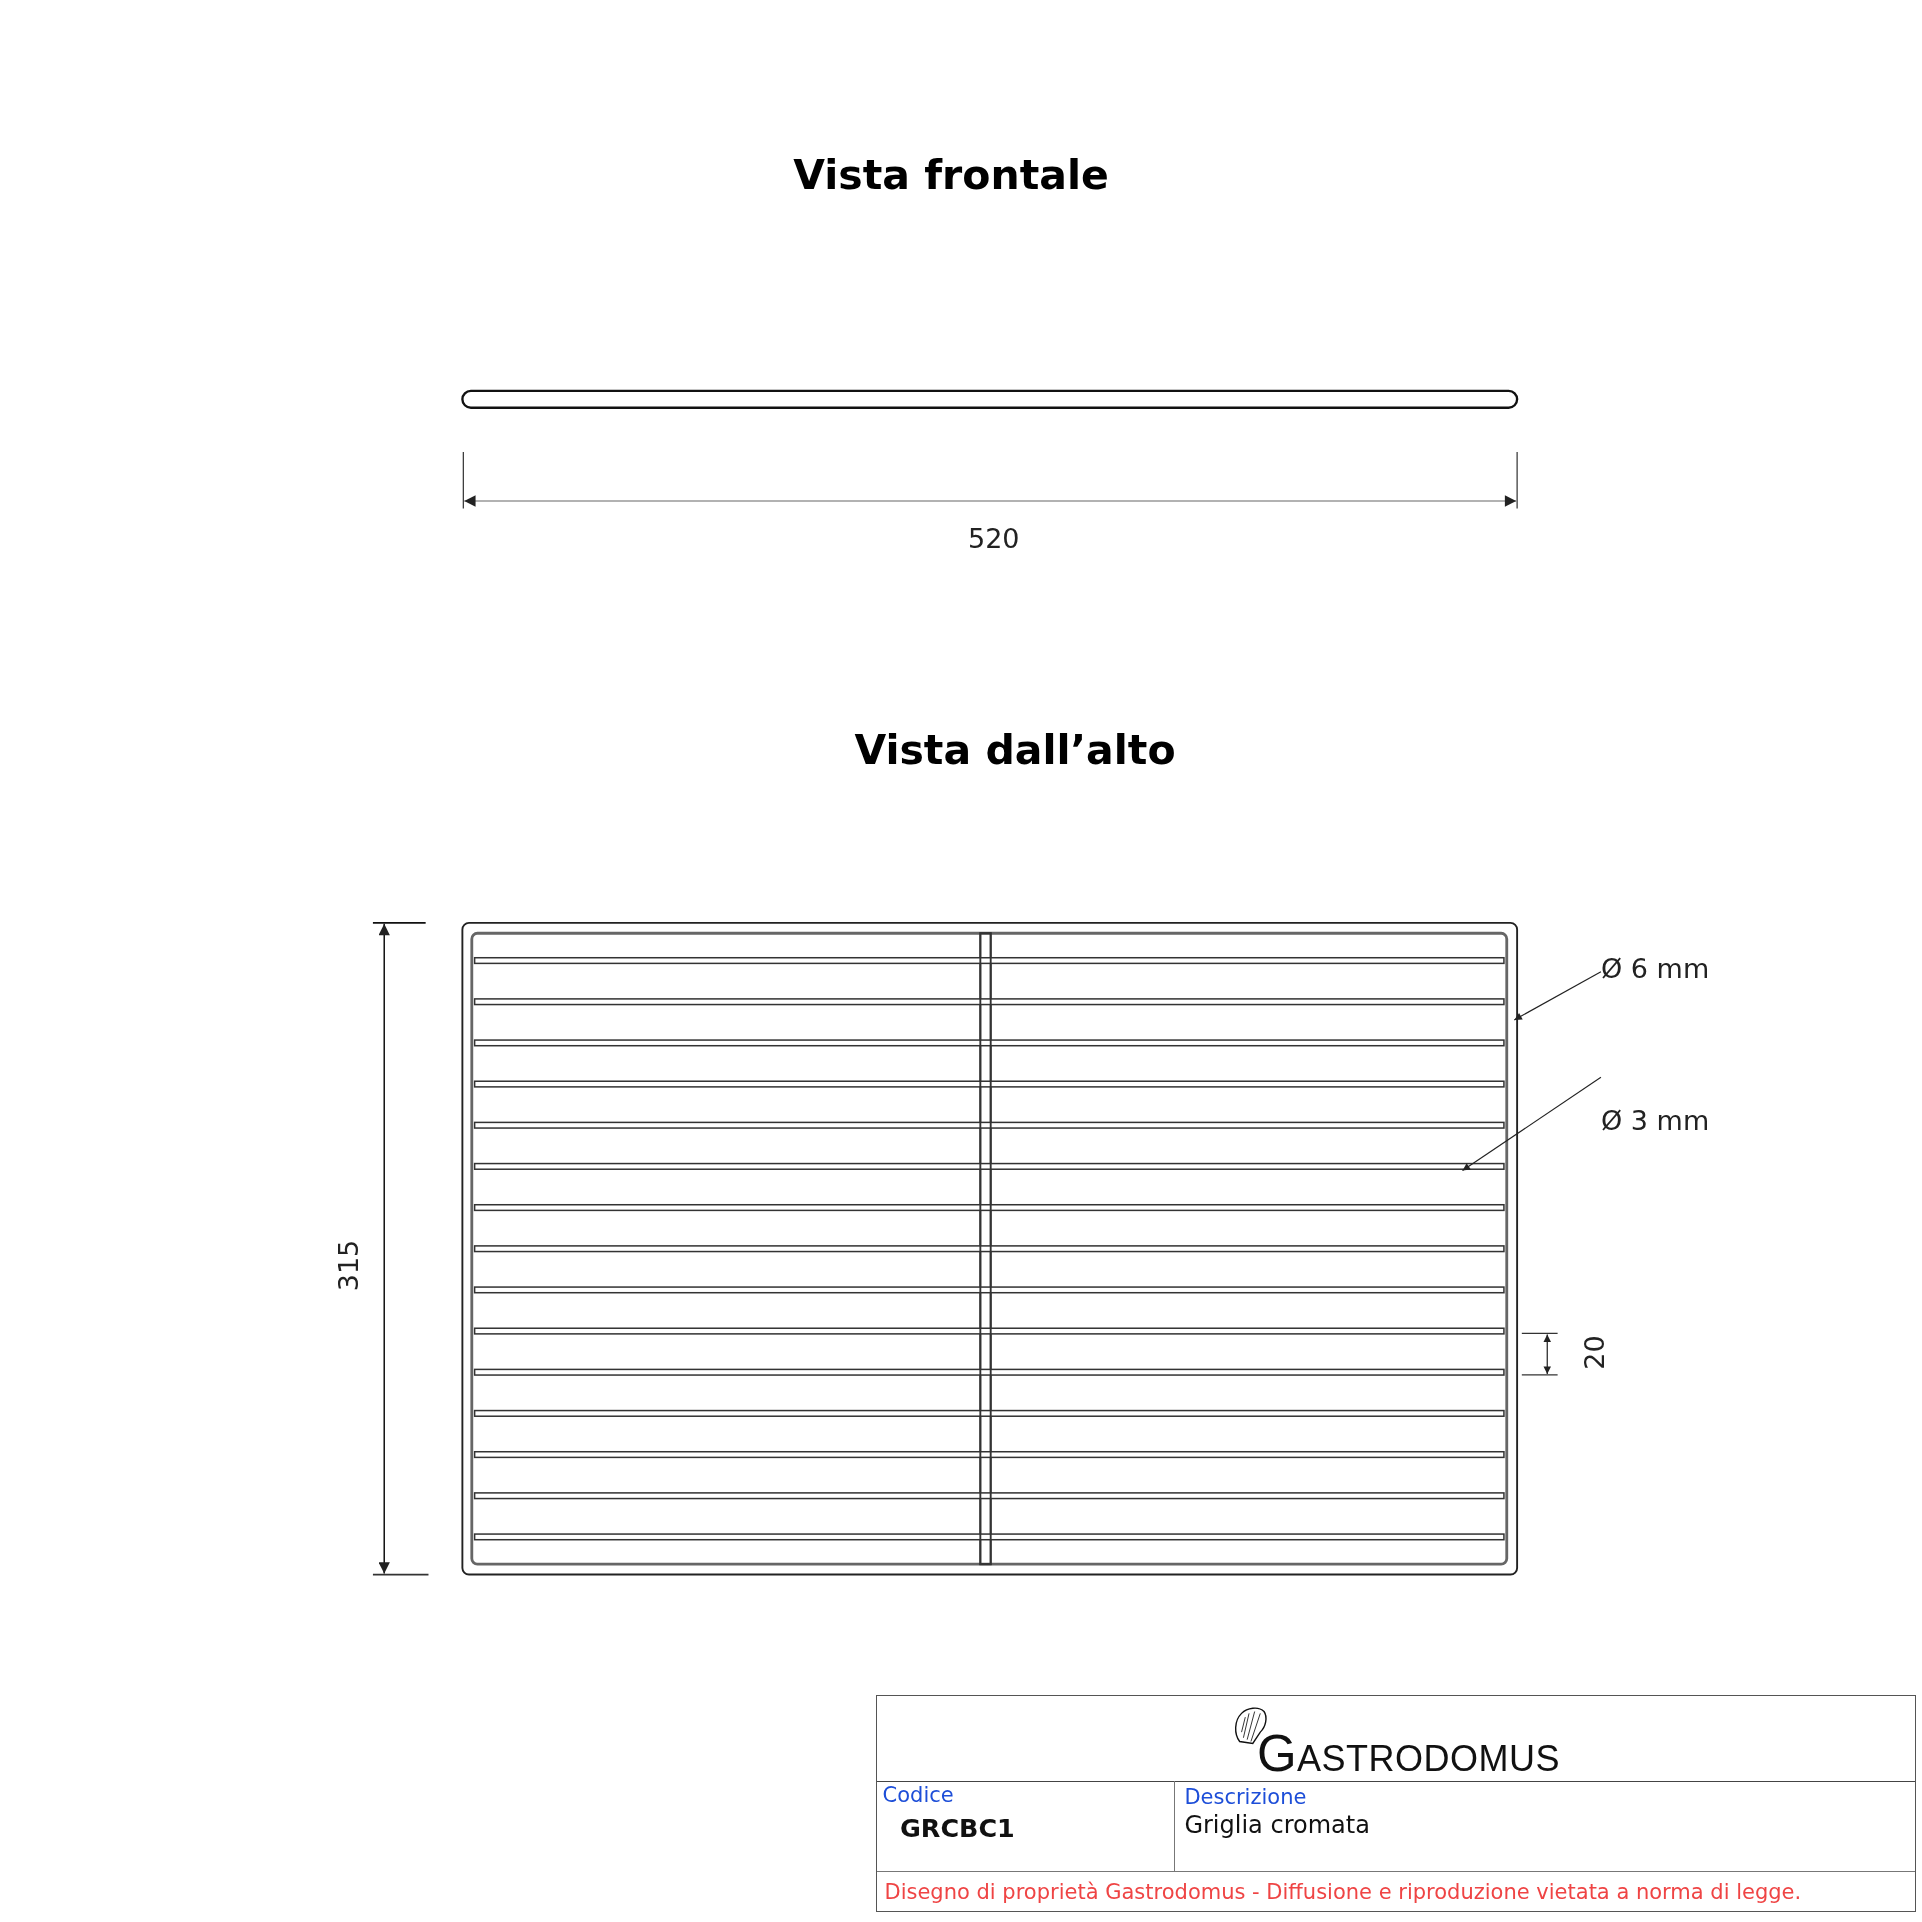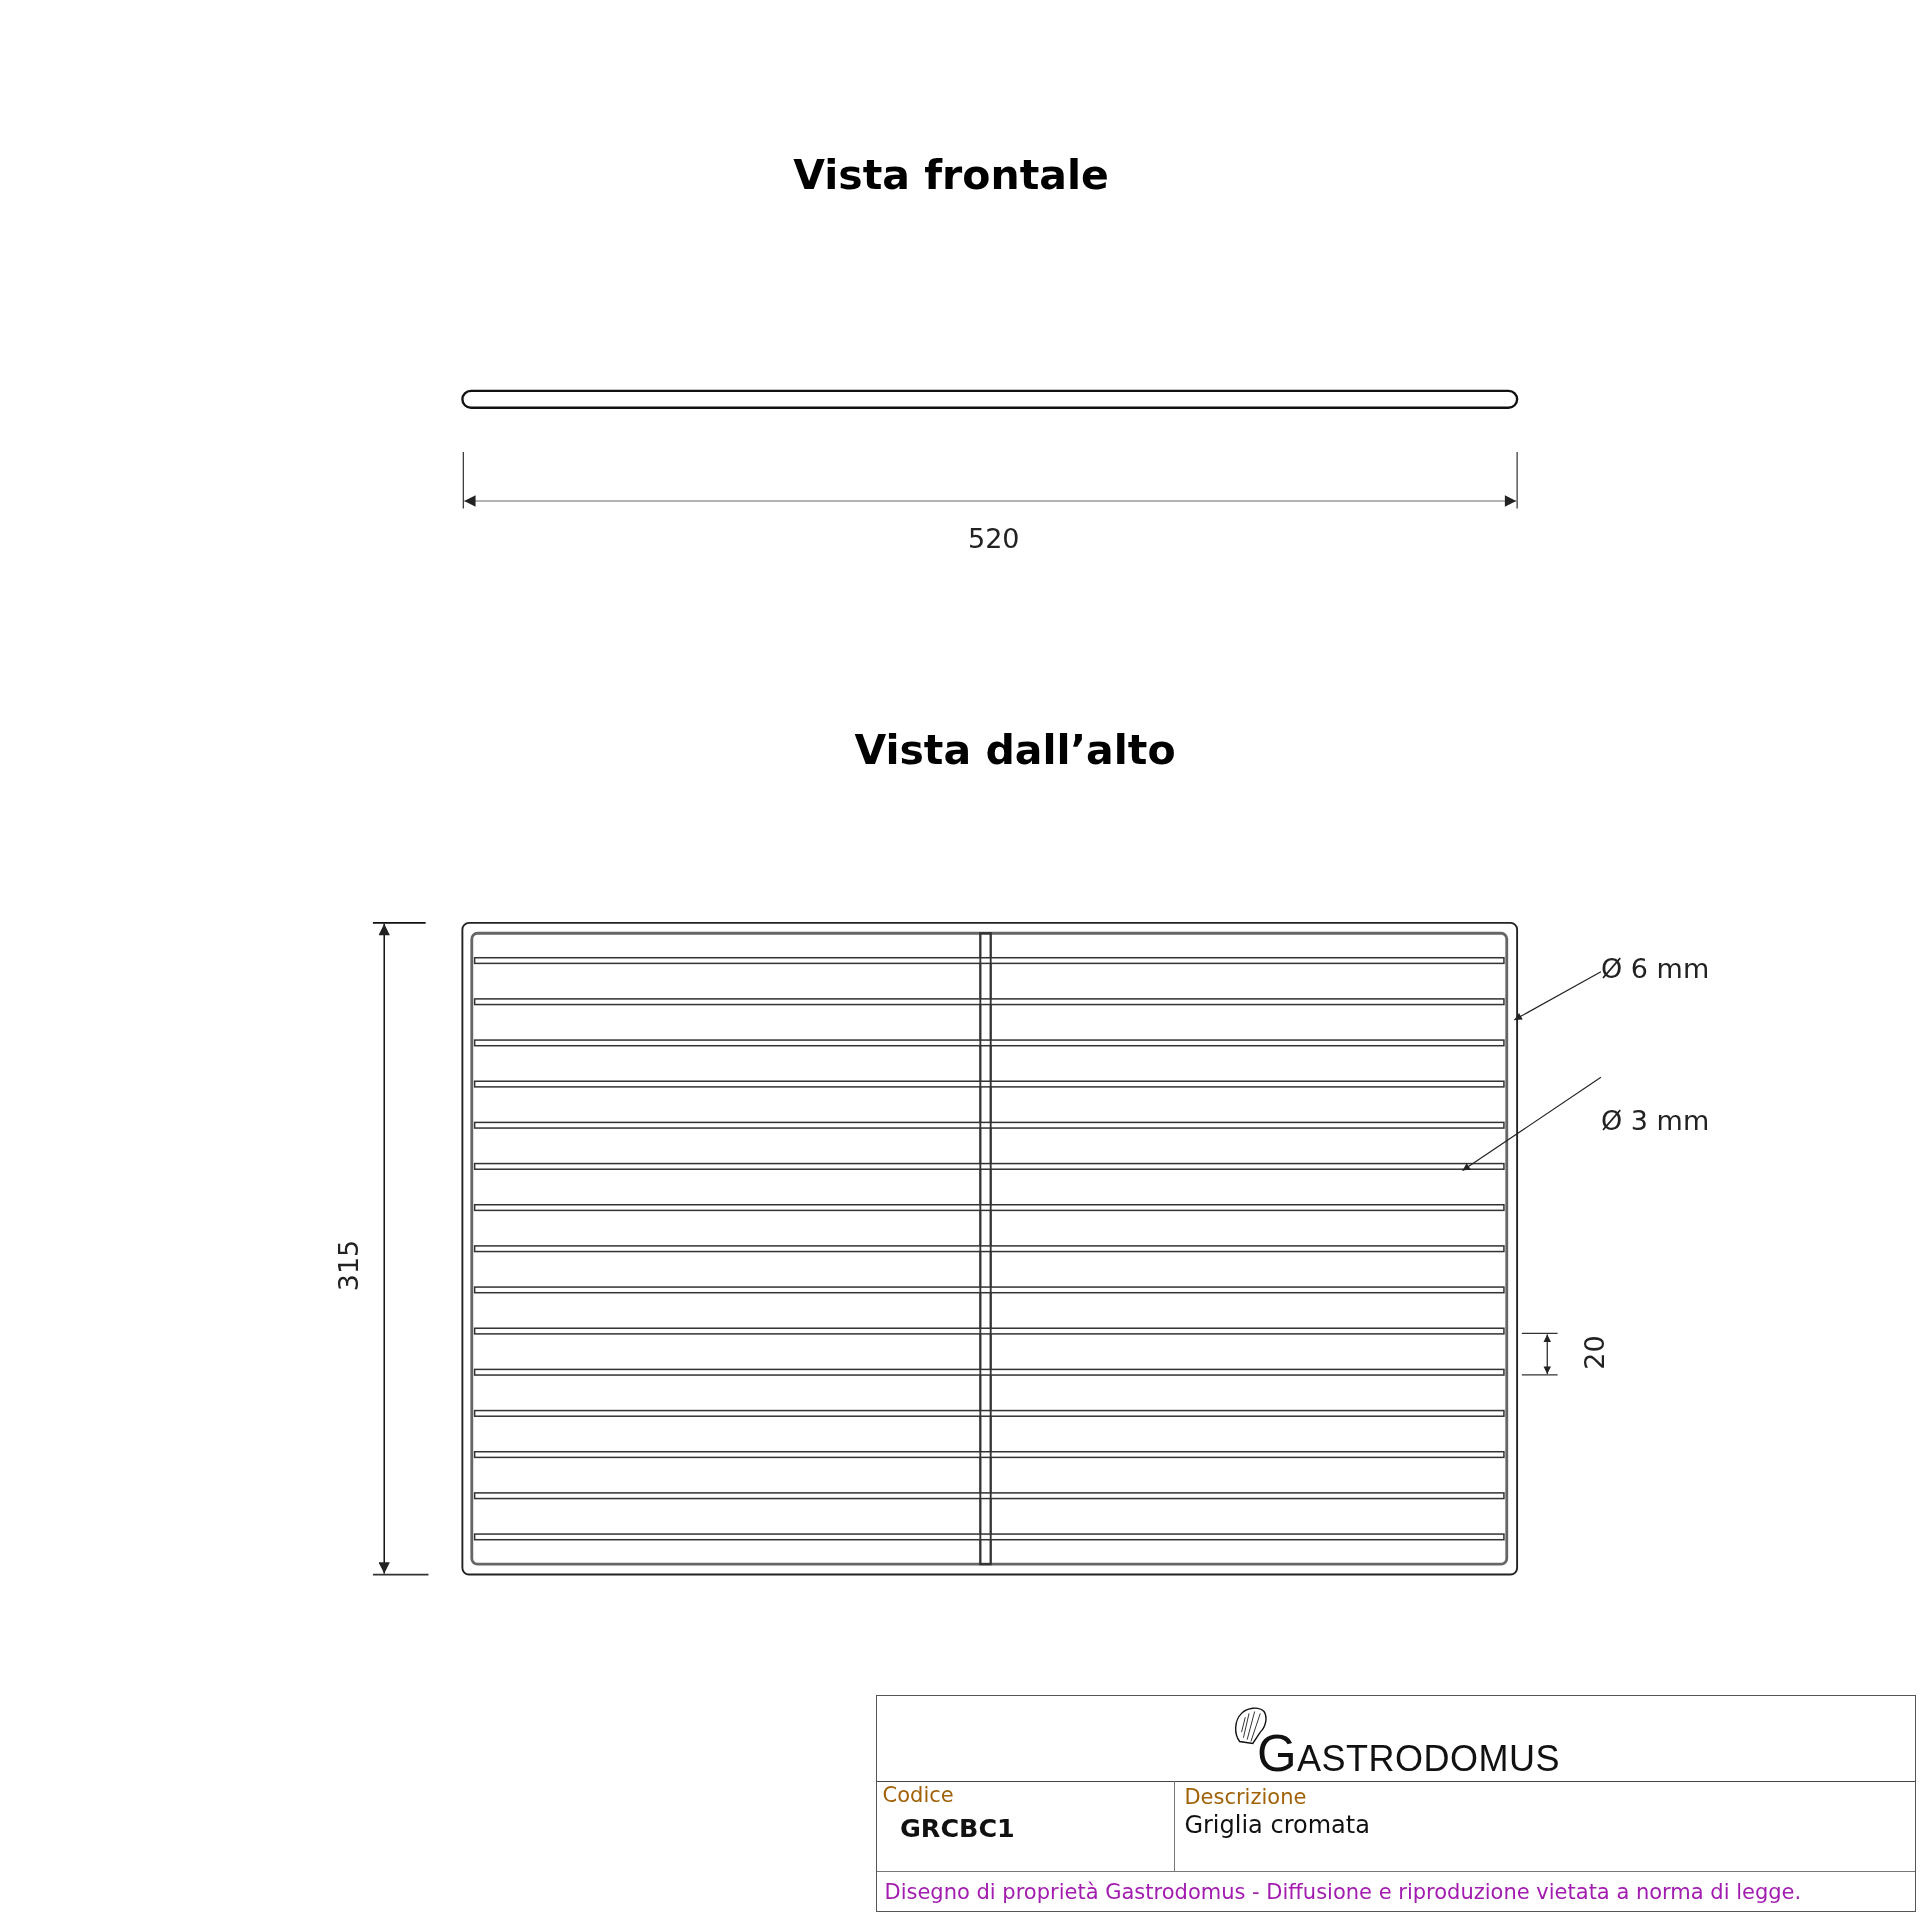--- a/index.html
+++ b/index.html
@@ -9,24 +9,24 @@
   .callout-text { position: absolute; font-family: "DejaVu Sans", sans-serif; font-size: 27px; color: #222; white-space: nowrap; }
   svg.drawing { position: absolute; left: 0; top: 0; }
   .tb { position: absolute; left: 876px; top: 1695px; width: 1040px; height: 217px; border: 1.9px solid #555; box-sizing: border-box; background: #fff; }
   .tb-logo-row { position: absolute; left: 0; top: 0; width: 100%; height: 85px; border-bottom: 1.9px solid #444; }
   .tb-logo { position: absolute; left: 50%; top: 7.5px; transform: translateX(-50%); display: flex; align-items: flex-end; }
   .tb-logo-text { font-family: Liberation Sans, sans-serif; font-size: 36px; letter-spacing: 0.5px; color: #111; line-height: 1; }
   .tb-logo-text .big { font-size: 51px; }
   .tb-code-cell { position: absolute; left: 0; top: 85px; width: 297px; height: 90px; border-right: 1.9px solid #777; }
   .tb-desc-cell { position: absolute; left: 298px; top: 85px; right: 0; height: 90px; }
   .tb-notice-row { position: absolute; left: 0; top: 175px; width: 100%; bottom: 0; border-top: 1.9px solid #777; }
-  .tb-label { position: absolute; font-family: "DejaVu Sans", sans-serif; font-size: 21px; color: #a16207; }
+  .tb-label { position: absolute; font-family: "DejaVu Sans", sans-serif; font-size: 21px; color: #1d4ed8; }
   .tb-value-bold { position: absolute; font-family: "DejaVu Sans", sans-serif; font-size: 25.4px; font-weight: bold; color: #111; }
   .tb-value { position: absolute; font-family: "DejaVu Sans", sans-serif; font-size: 24px; color: #111; }
-  .tb-notice { position: absolute; left: 7.5px; top: 7.5px; font-family: "DejaVu Sans", sans-serif; font-size: 21px; color: #a21caf; white-space: nowrap; }
+  .tb-notice { position: absolute; left: 7.5px; top: 7.5px; font-family: "DejaVu Sans", sans-serif; font-size: 21px; color: #ef4444; white-space: nowrap; }
 </style>
 </head>
 <body>
 
 <div class="view-title" style="left:951px; top:151px;">Vista frontale</div>
 <div class="view-title" style="left:970px; top:726px;margin-left:45px;">Vista dall’alto</div>
 
 <svg class="drawing" width="1923" height="1923" viewBox="0 0 2042 2042" xmlns="http://www.w3.org/2000/svg">
   <defs>
     <marker id="arrow" viewBox="0 0 10 10" refX="10" refY="5" markerWidth="14" markerHeight="8" markerUnits="userSpaceOnUse" orient="auto-start-reverse">

